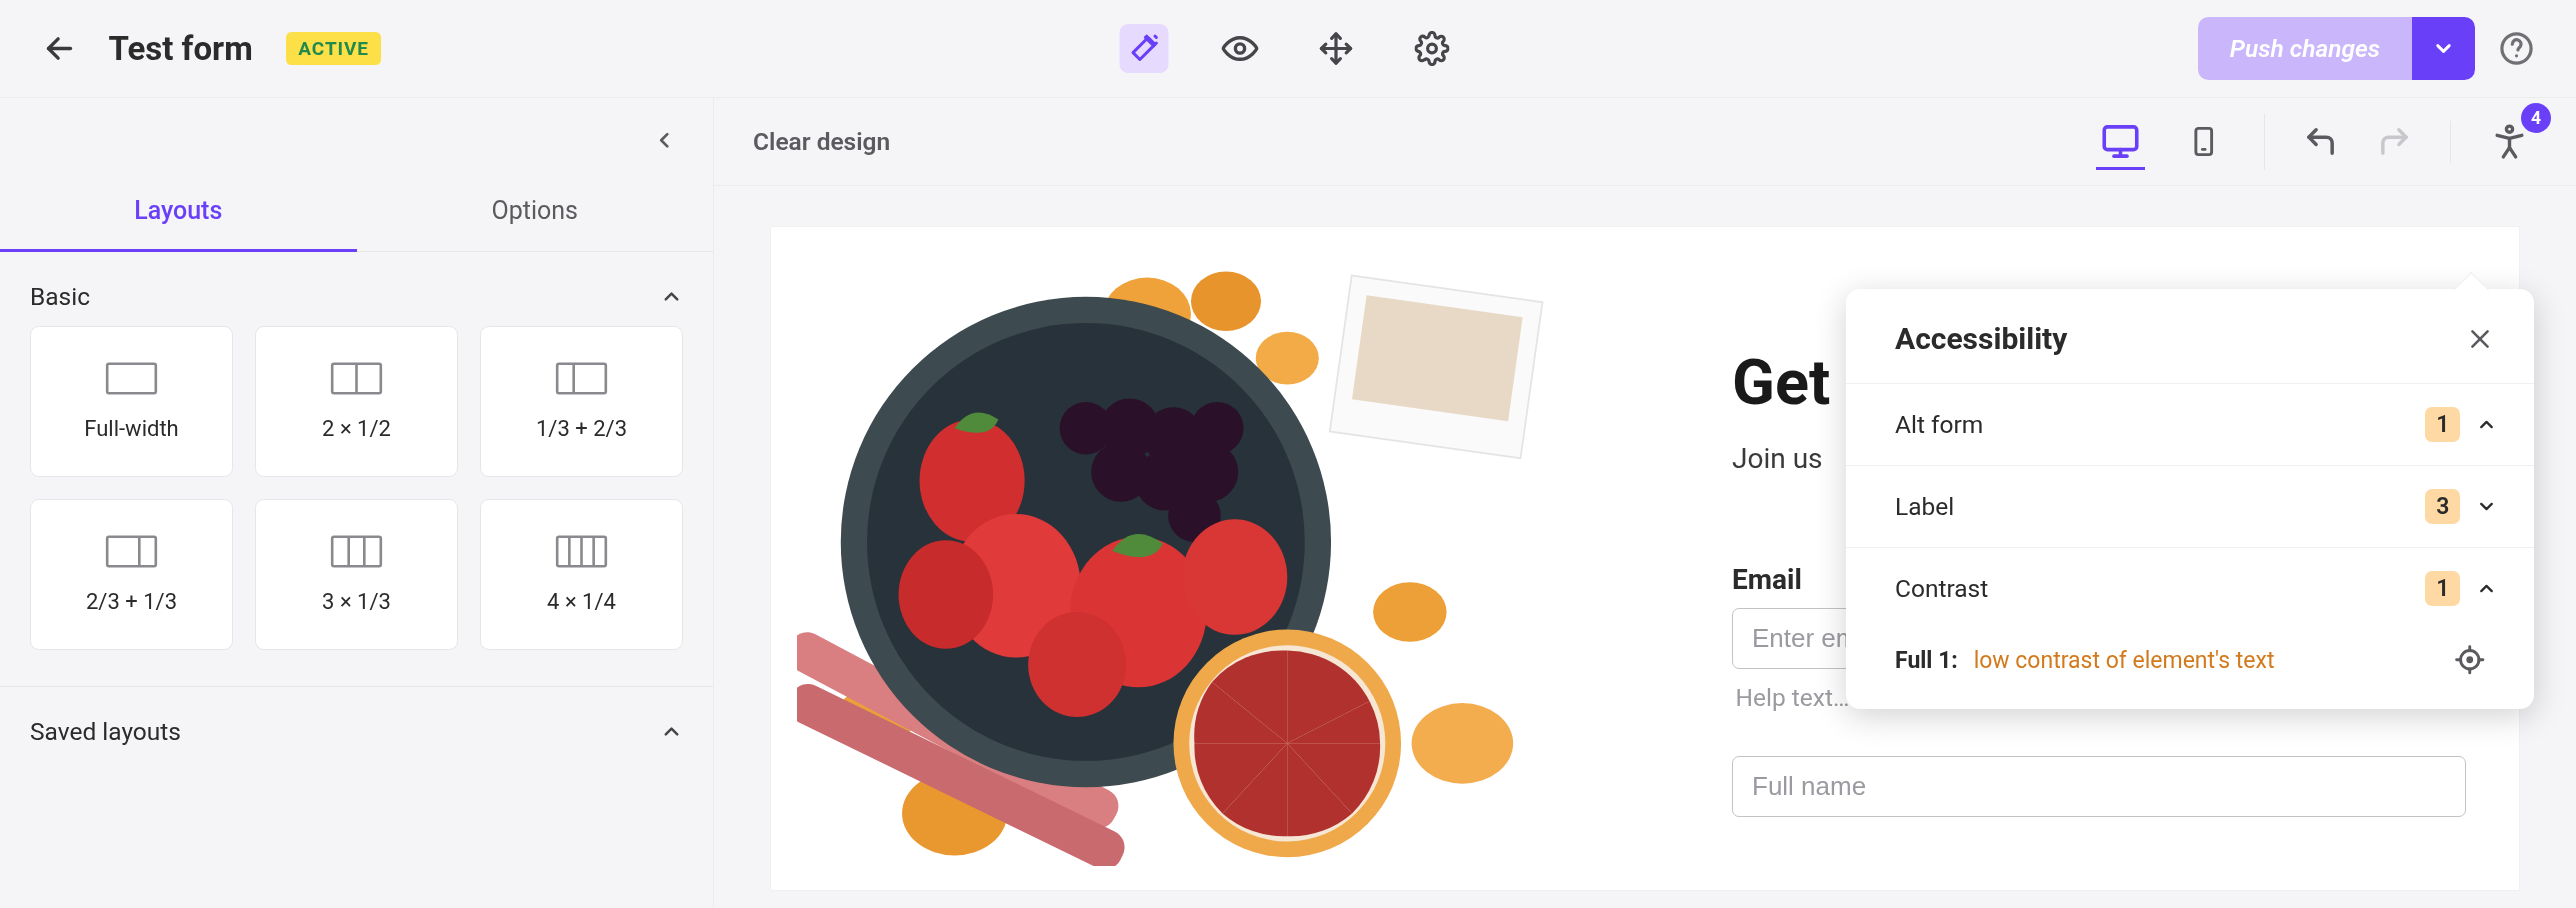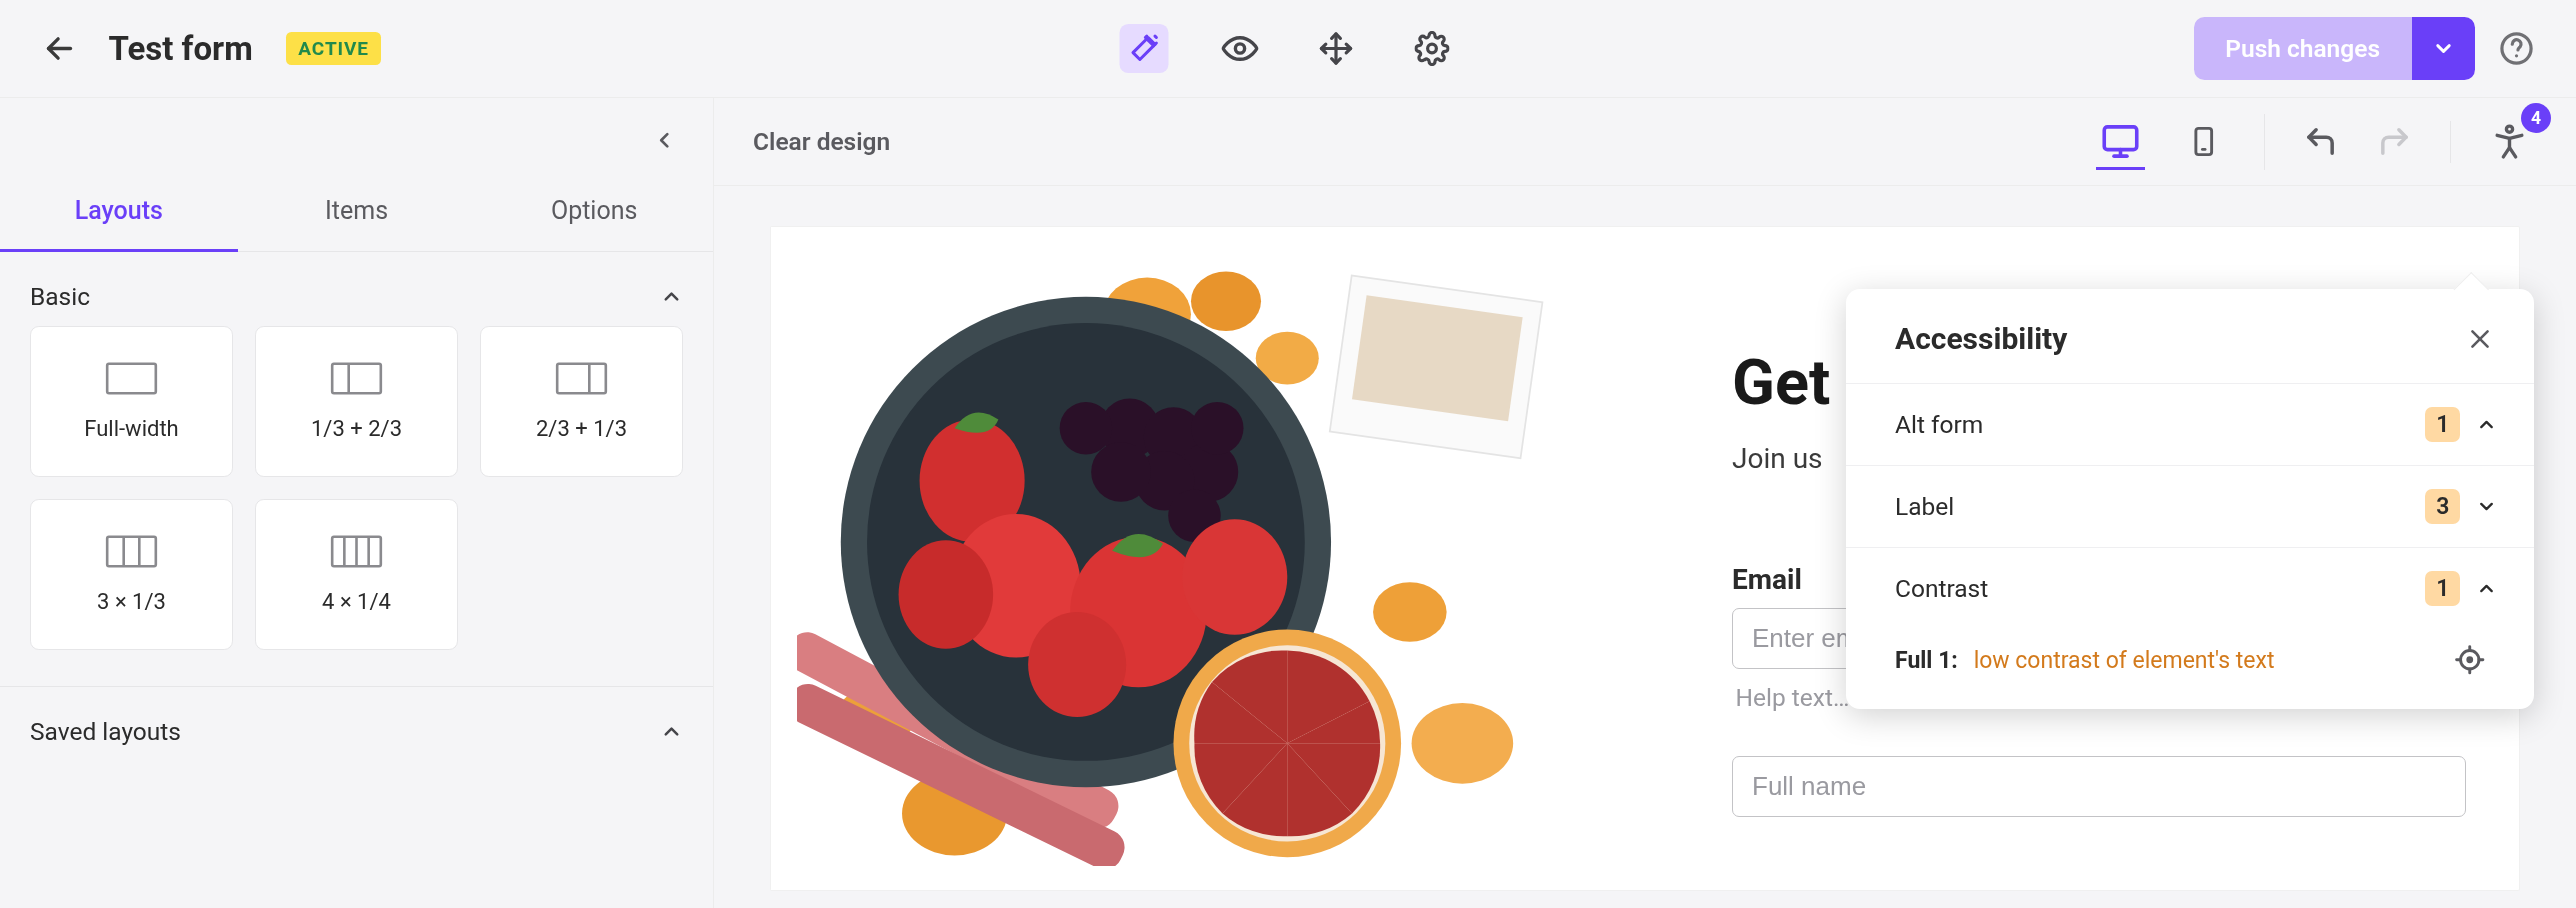--- a/index.html
+++ b/index.html
@@ -8,21 +8,21 @@
   
   .header { height:98px; display:flex; align-items:center; padding:0 35px; border-bottom:1.8px solid #ececec; background:#f5f5f7; position:relative; }
   .hdr-left { display:flex; align-items:center; gap:24.5px; }
   .back-btn { width:49px; height:49px; display:flex; align-items:center; justify-content:center; cursor:pointer; border-radius:7px; }
   .title { font-size:33px; font-weight:700; }
   .badge-active { background:#fde047; color:#218a4c; font-size:19px; font-weight:700; letter-spacing:0.9px; padding:5.3px 12.3px; border-radius:5.3px; margin-left:8.8px; }
   .hdr-center { position:absolute; left:50%; transform:translateX(-50%); display:flex; gap:47px; align-items:center; }
   .tool-btn { width:49px; height:49px; display:flex; align-items:center; justify-content:center; border-radius:8.8px; cursor:pointer; color:#45454a; }
   .tool-btn.active { background:#e6dbff; color:#6a3ff8; }
   .hdr-right { margin-left:auto; display:flex; align-items:center; gap:17.5px; }
-  .push-btn { display:flex; align-items:center; }
+  .push-btn { display:flex; align-items:center;font-style:italic; }
   .push-main { background:#c9b6fb; color:#fff; font-size:24.5px; font-weight:600; padding:0 31.5px; height:63px; display:flex; align-items:center; border-radius:10.5px 0 0 10.5px; cursor:pointer; }
   .push-drop { background:#6a3ff8; color:#fff; width:63px; height:63px; display:flex; align-items:center; justify-content:center; border-radius:0 10.5px 10.5px 0; cursor:pointer; }
   .help-btn { width:49px; height:49px; display:flex; align-items:center; justify-content:center; color:#707074; cursor:pointer; }
 
   
   .body { display:flex; height:calc(100% - 98px); }
 
   
   .sidebar { width:714px; background:#f5f5f7; border-right:1.8px solid #ececec; position:relative; display:flex; flex-direction:column; }
   .collapse-btn { position:absolute; top:24.5px; right:31.5px; width:35px; height:35px; display:flex; align-items:center; justify-content:center; color:#5a5a5f; cursor:pointer; }
@@ -157,39 +157,45 @@
 
   <div class="sidebar">
     <div class="collapse-btn">
       <svg width="24.5" height="24.5" viewBox="0 0 24 24" fill="none" stroke="#5a5a5f" stroke-width="2.6" stroke-linecap="round" stroke-linejoin="round">
           <polyline points="15 18 9 12 15 6"></polyline>
         </svg>
     </div>
 
     <div class="tabs">
       <div class="tab active">Layouts</div>
-      <div class="tab">Items</div>
       <div class="tab">Options</div>
     </div>
 
     <div class="section">
       <div class="section-hdr">
         <span>Basic</span>
         <span class="section-chevron">
           <svg width="23" height="23" viewBox="0 0 24 24" fill="none" stroke="#45454a" stroke-width="2.6" stroke-linecap="round" stroke-linejoin="round">
               <polyline points="18 15 12 9 6 15"></polyline>
             </svg>
         </span>
       </div>
       <div class="layout-grid">
         <div class="layout-card">
           <svg class="layout-icon" width="53" height="33" viewBox="0 0 60 38" fill="none" stroke="#8a8a8e" stroke-width="3">
               <rect x="2" y="2" width="56" height="34" rx="2"></rect>
             </svg>
           <span class="layout-label">Full-width</span>
+        </div>
+        <div class="layout-card">
+          <svg class="layout-icon" width="53" height="33" viewBox="0 0 60 38" fill="none" stroke="#8a8a8e" stroke-width="3">
+              <rect x="2" y="2" width="56" height="34" rx="2"></rect>
+              <line x1="30" y1="2" x2="30" y2="36"></line>
+            </svg>
+          <span class="layout-label">2 × 1/2</span>
         </div>
         <div class="layout-card">
           <svg class="layout-icon" width="53" height="33" viewBox="0 0 60 38" fill="none" stroke="#8a8a8e" stroke-width="3">
               <rect x="2" y="2" width="56" height="34" rx="2"></rect>
               <line x1="21" y1="2" x2="21" y2="36"></line>
             </svg>
           <span class="layout-label">1/3 + 2/3</span>
         </div>
         <div class="layout-card">
           <svg class="layout-icon" width="53" height="33" viewBox="0 0 60 38" fill="none" stroke="#8a8a8e" stroke-width="3">

